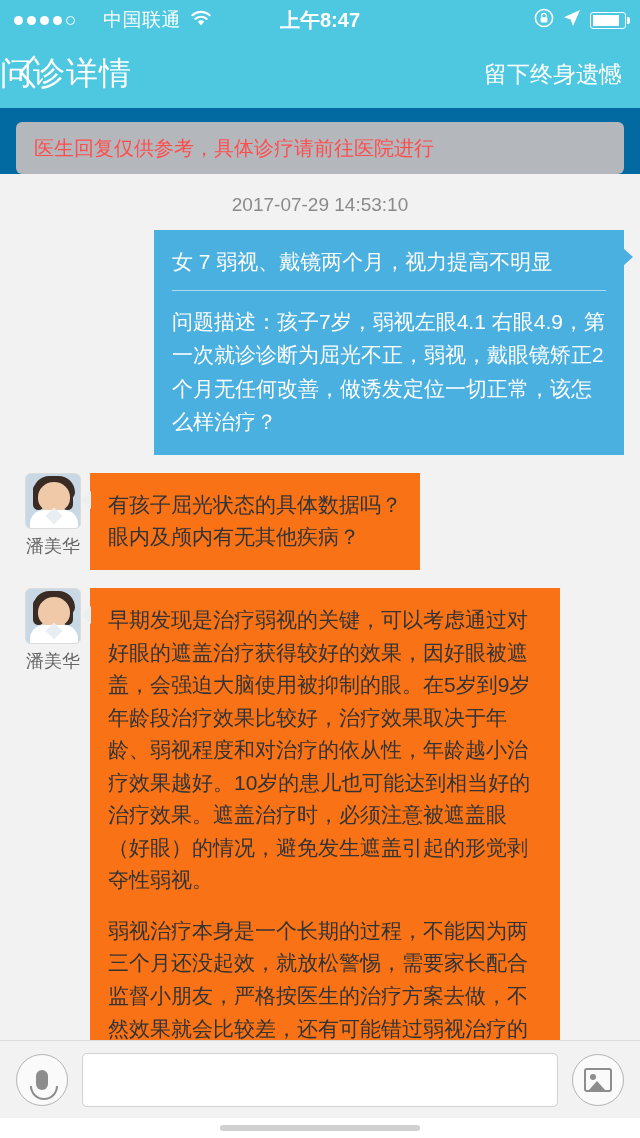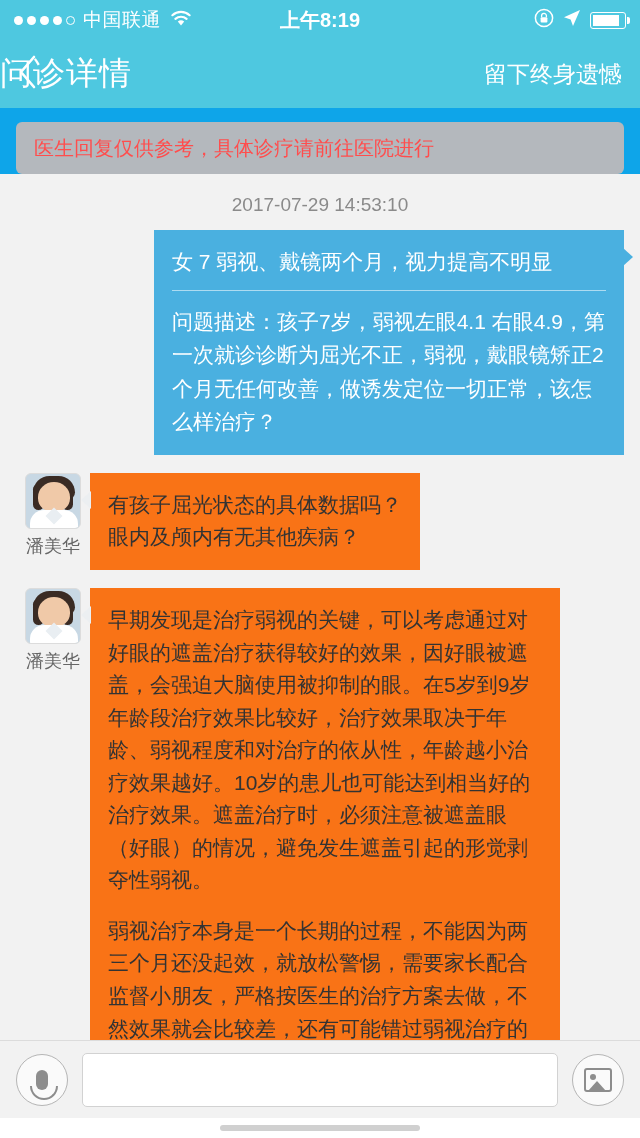--- a/index.html
+++ b/index.html
@@ -24,21 +24,21 @@
     display: flex; align-items: center;
     padding: 0 14px;
     font-size: 19px;
     flex: 0 0 auto;
     position: relative;
   }
   .sb-left { display: flex; align-items: center; gap: 8px; }
   .dots { display: flex; align-items: center; gap: 4px; }
   .dot { width: 9px; height: 9px; border-radius: 50%; background: #ffffff; display:block; }
   .dot.hollow { background: transparent; border: 1.5px solid #ffffff; }
-  .carrier { font-size: 19px; letter-spacing: 0.5px; }
+  .carrier { font-size: 19px; letter-spacing: 0.5px; margin-left: 20px; }
   .wifi { display:inline-block; }
   .sb-center {
     position: absolute; left: 0; right: 0;
     text-align: center; font-size: 20px; font-weight: bold;
     pointer-events: none;
   }
   .sb-right {
     margin-left: auto; display: flex; align-items: center; gap: 9px;
     position: relative; z-index: 2;
   }
@@ -60,21 +60,21 @@
     flex: 0 0 auto; position: relative;
   }
   .nav-back { font-size: 30px; line-height: 1; width: 40px; cursor: pointer; }
   .nav-title {
     position: absolute; left: 0; right: 0; text-align: left;
     font-size: 32px; letter-spacing: 1px; pointer-events: none;
   }
   .nav-action { margin-left: auto; font-size: 23px; position: relative; z-index: 2; cursor: pointer; }
 
   
-  .notice-wrap { padding: 14px 16px 0 16px; flex: 0 0 auto; background:#0ea5e9; }
+  .notice-wrap { padding: 14px 16px 0 16px; flex: 0 0 auto; background:#0369a1; }
   .notice {
     background: #b4b8bd; color: #ff4d4d;
     font-size: 20px; line-height: 1.4;
     padding: 12px 18px; border-radius: 6px;
   }
 
   
   .chat {
     flex: 1 1 auto; overflow: hidden;
     padding: 10px 16px 8px 16px;
@@ -211,21 +211,21 @@
       </span>
       <span class="carrier">中国联通</span>
       <span class="wifi">
         <svg width="24" height="18" viewBox="0 0 24 18">
           <path d="M12 16.5l-3.2-4.1a5.2 5.2 0 0 1 6.4 0z" fill="#fff"></path>
           <path d="M3.4 6.2a13 13 0 0 1 17.2 0" stroke="#fff" stroke-width="2.2" fill="none" stroke-linecap="round"></path>
           <path d="M6.4 9.8a8.6 8.6 0 0 1 11.2 0" stroke="#fff" stroke-width="2.2" fill="none" stroke-linecap="round"></path>
         </svg>
       </span>
     </div>
-    <div class="sb-center">上午8:19</div>
+    <div class="sb-center">上午8:47</div>
     <div class="sb-right">
       <span class="lock-ic">
         <svg width="20" height="20" viewBox="0 0 20 20">
           <circle cx="10" cy="10" r="8.6" stroke="#fff" stroke-width="1.5" fill="none"></circle>
           <rect x="6.6" y="9.2" width="6.8" height="5.4" rx="1" fill="#fff"></rect>
           <path d="M7.6 9.2V7.8a2.4 2.4 0 0 1 4.8 0v1.4" stroke="#fff" stroke-width="1.3" fill="none"></path>
         </svg>
       </span>
       <span class="loc-ic">
         <svg width="18" height="18" viewBox="0 0 18 18">

